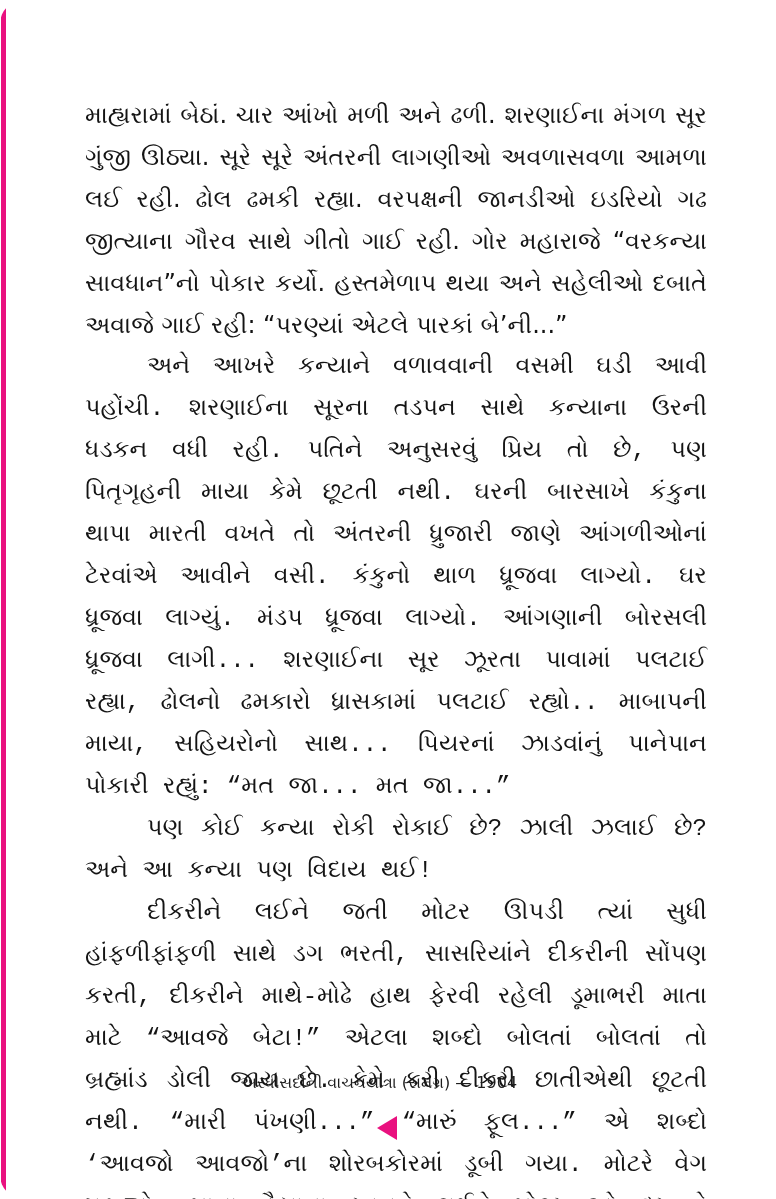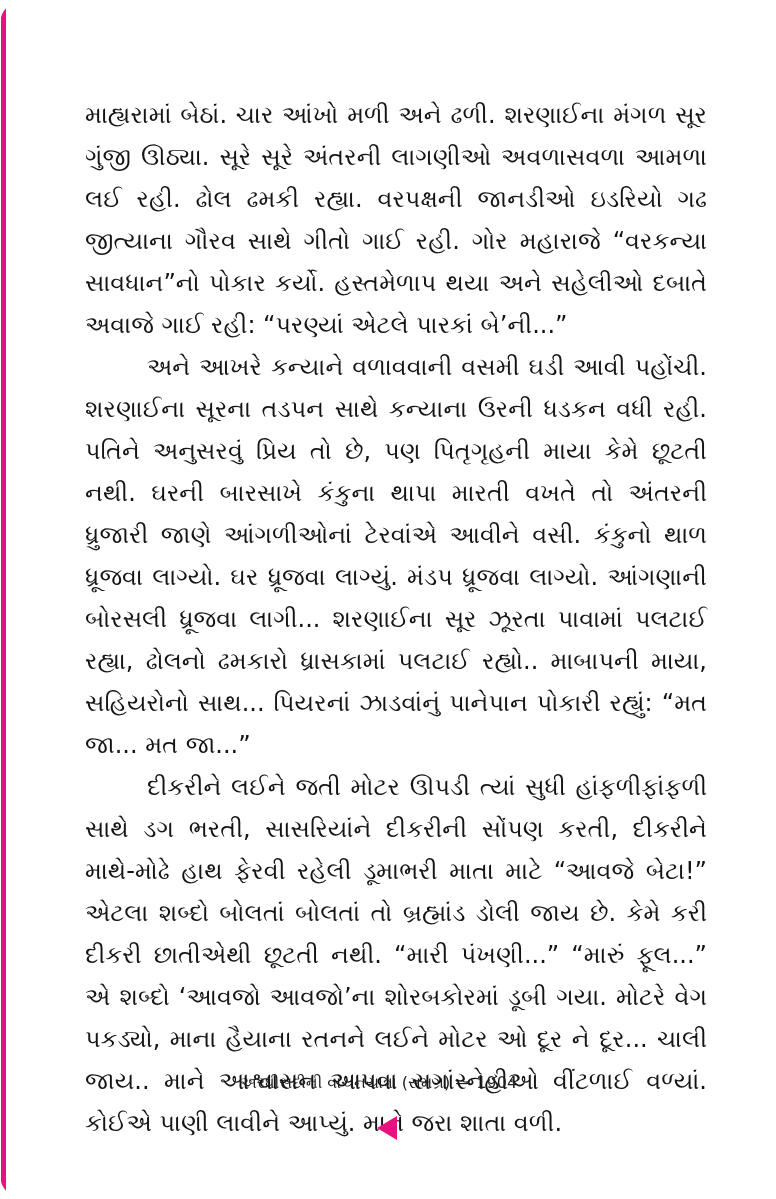--- a/index.html
+++ b/index.html
@@ -31,20 +31,21 @@
     line-height: 42px;
     text-align: justify;
     text-justify: inter-word;
   }
   .text-block p {
     margin: 0;
     padding: 0;
   }
   .text-block p.indented {
     text-indent: 62px;
+    font-family: Liberation Mono, monospace;
   }
   .footer {
     position: absolute;
     left: 8px;
     top: 1072px;
     width: 741px;
     text-align: center;
     font-size: 16px;
     line-height: 22px;
     color: #1d1d1d;
@@ -64,20 +65,21 @@
 </head>
 <body>
 
 <div class="page">
 
   <div class="accent-bar"></div>
 
   <div class="text-block">
     <p>માહ્યરામાં બેઠાં. ચાર આંખો મળી અને ઢળી. શરણાઈના મંગળ સૂર ગુંજી ઊઠ્યા. સૂરે સૂરે અંતરની લાગણીઓ અવળાસવળા આમળા લઈ રહી. ઢોલ ઢમકી રહ્યા. વરપક્ષની જાનડીઓ ઇડરિયો ગઢ જીત્યાના ગૌરવ સાથે ગીતો ગાઈ રહી. ગોર મહારાજે “વરકન્યા સાવધાન”નો પોકાર કર્યો. હસ્તમેળાપ થયા અને સહેલીઓ દબાતે અવાજે ગાઈ રહી: “પરણ્યાં એટલે પારકાં બે’ની...”</p>
     <p class="indented">અને આખરે કન્યાને વળાવવાની વસમી ઘડી આવી પહોંચી. શરણાઈના સૂરના તડપન સાથે કન્યાના ઉરની ધડકન વધી રહી. પતિને અનુસરવું પ્રિય તો છે, પણ પિતૃગૃહની માયા કેમે છૂટતી નથી. ઘરની બારસાખે કંકુના થાપા મારતી વખતે તો અંતરની ધ્રુજારી જાણે આંગળીઓનાં ટેરવાંએ આવીને વસી. કંકુનો થાળ ધ્રૂજવા લાગ્યો. ઘર ધ્રૂજવા લાગ્યું. મંડપ ધ્રૂજવા લાગ્યો. આંગણાની બોરસલી ધ્રૂજવા લાગી... શરણાઈના સૂર ઝૂરતા પાવામાં પલટાઈ રહ્યા, ઢોલનો ઢમકારો ધ્રાસકામાં પલટાઈ રહ્યો.. માબાપની માયા, સહિયરોનો સાથ... પિયરનાં ઝાડવાંનું પાનેપાન પોકારી રહ્યું: “મત જા... મત જા...”</p>
+    <p class="indented">પણ કોઈ કન્યા રોકી રોકાઈ છે? ઝાલી ઝલાઈ છે? અને આ કન્યા પણ વિદાય થઈ!</p>
     <p class="indented">દીકરીને લઈને જતી મોટર ઊપડી ત્યાં સુધી હાંફળીફાંફળી સાથે ડગ ભરતી, સાસરિયાંને દીકરીની સોંપણ કરતી, દીકરીને માથે-મોઢે હાથ ફેરવી રહેલી ડૂમાભરી માતા માટે “આવજે બેટા!” એટલા શબ્દો બોલતાં બોલતાં તો બ્રહ્માંડ ડોલી જાય છે. કેમે કરી દીકરી છાતીએથી છૂટતી નથી. “મારી પંખણી...” “મારું ફૂલ...” એ શબ્દો ‘આવજો આવજો’ના શોરબકોરમાં ડૂબી ગયા. મોટરે વેગ પકડ્યો, માના હૈયાના રતનને લઈને મોટર ઓ દૂર ને દૂર... ચાલી જાય.. માને આશ્વાસન આપવા સગાંસ્નેહીઓ વીંટળાઈ વળ્યાં. કોઈએ પાણી લાવીને આપ્યું. માને જરા શાતા વળી.</p>
 
   </div>
 
   <div class="footer">
     <span>અરધીસદીની વાચનયાત્રા (સમગ્ર) — 1904</span>
   </div>
 
   <div class="nav-triangle"></div>
 

